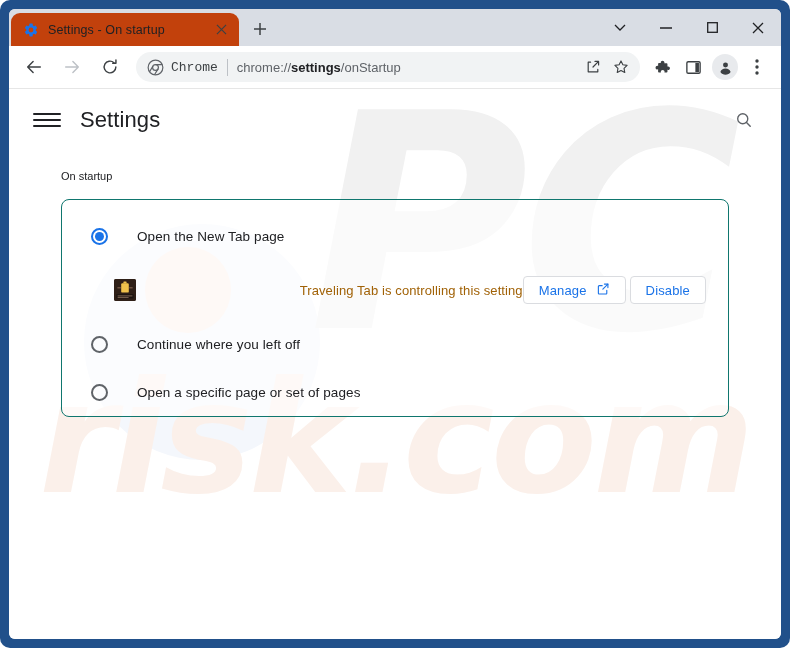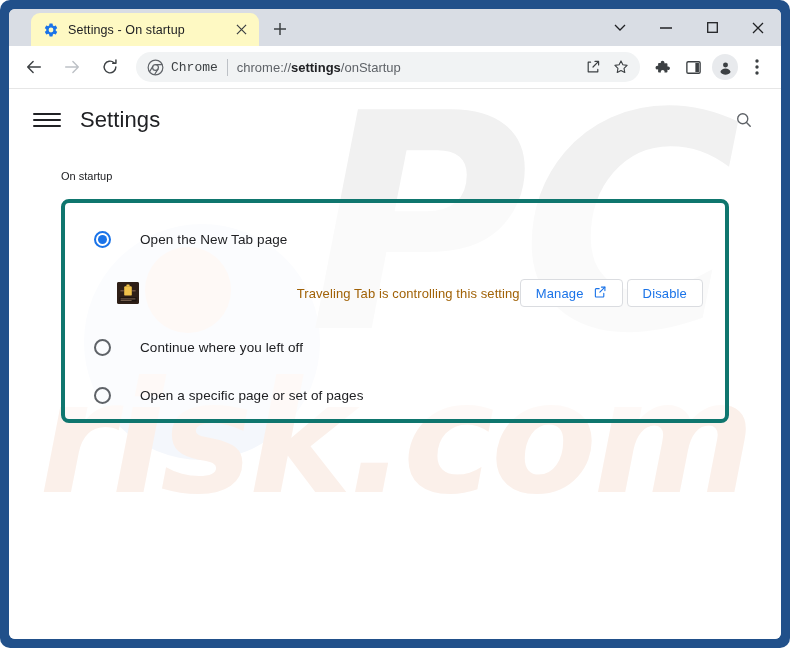--- a/index.html
+++ b/index.html
@@ -38,23 +38,23 @@
     align-items: flex-end;
   }
   .tab {
     position: relative;
     display: flex;
     align-items: center;
     gap: 9px;
     height: 33px;
     width: 228px;
     padding: 0 9px 0 12px;
-    background: #fef9c3;
+    background: #c2410c;
     border-radius: 9px 9px 0 0;
-    margin-left: 22px;
+    margin-left: 2px;
   }
   .tab-favicon { width: 16px; height: 16px; flex: 0 0 16px; display:block; }
   .tab-title {
     flex: 1;
     font-size: 12.5px;
     color: #202124;
     white-space: nowrap;
     overflow: hidden;
     text-overflow: ellipsis;
     letter-spacing: .1px;
@@ -239,21 +239,21 @@
     z-index: 3;
     padding: 0 52px;
   }
   .section-label {
     font-size: 11px;
     color: #202124;
     margin: 19px 0 17px 0;
   }
   .card {
     background: rgba(255,255,255,0.62);
-    border: 4px solid #0f766e;
+    border: 1px solid #0f766e;
     border-radius: 8px;
     padding: 0;
   }
   .opt-row {
     display: flex;
     align-items: center;
     padding: 0 24px;
     height: 48px;
   }
   .opt-row.first { margin-top: 12px; }

